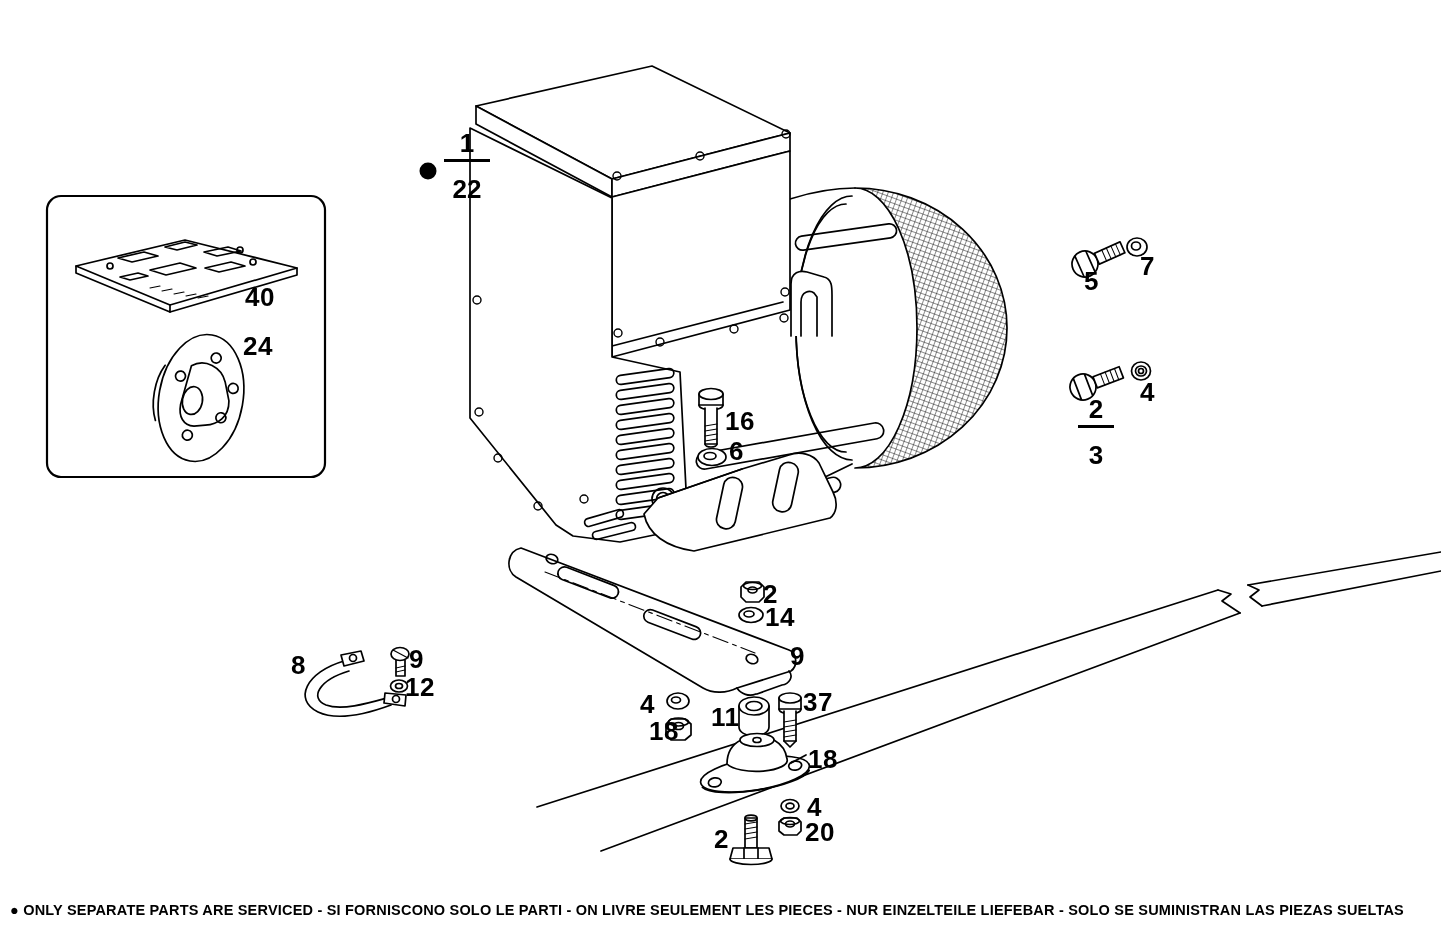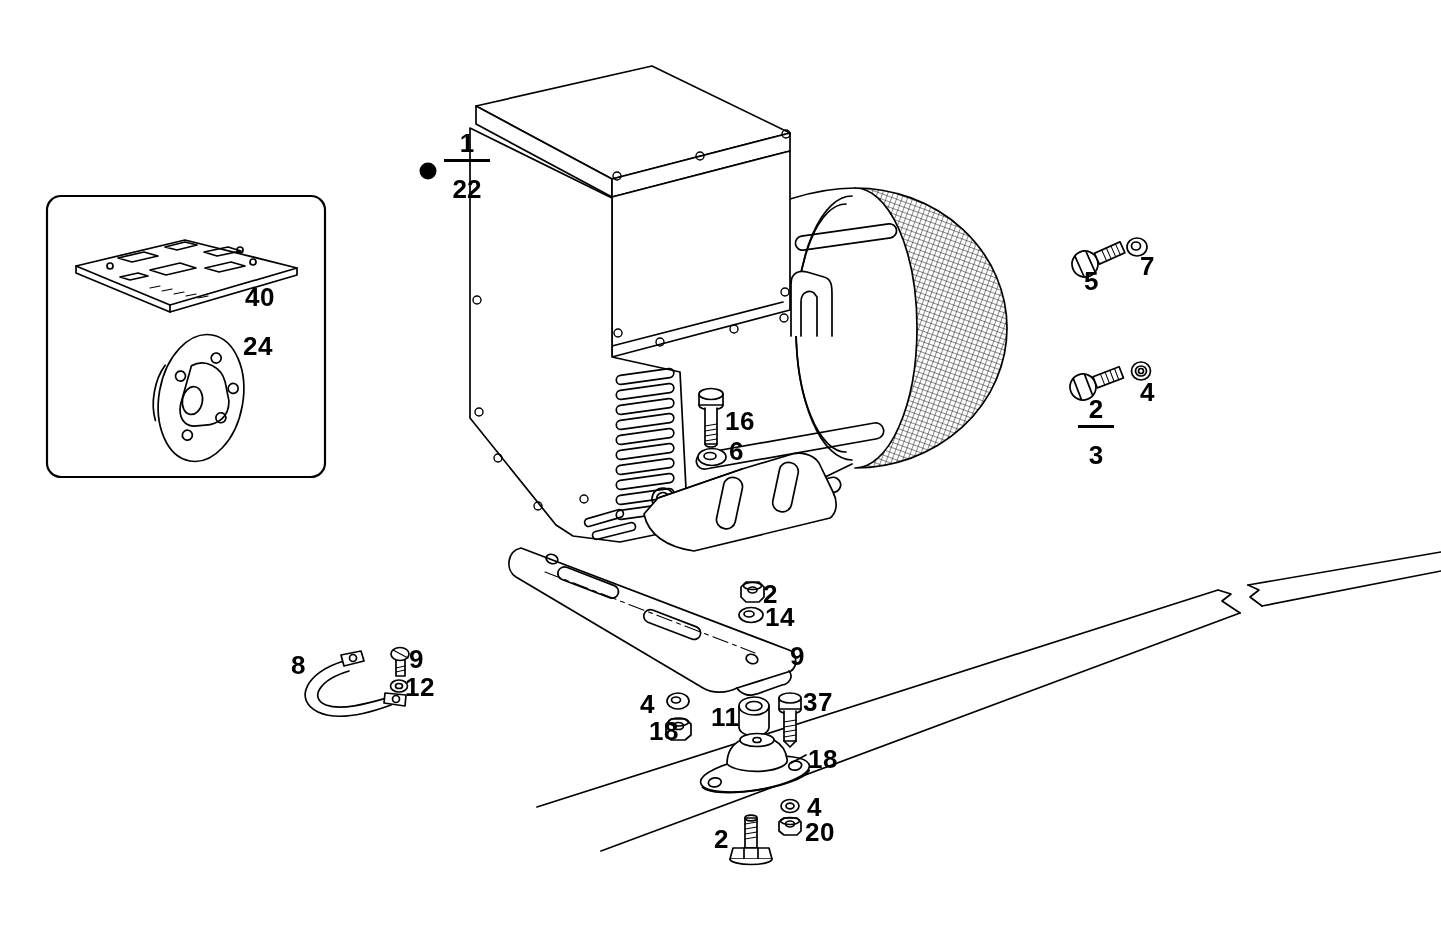--- a/index.html
+++ b/index.html
@@ -299,14 +299,15 @@
 <div class="lbl" style="left:405px;top:674px">12</div>
 <div class="lbl" style="left:640px;top:691px">4</div>
 <div class="lbl" style="left:649px;top:718px">18</div>
 <div class="lbl" style="left:711px;top:704px">11</div>
 <div class="lbl" style="left:803px;top:689px">37</div>
 <div class="lbl" style="left:808px;top:746px">18</div>
 <div class="lbl" style="left:807px;top:794px">4</div>
 <div class="lbl" style="left:805px;top:819px">20</div>
 <div class="lbl" style="left:714px;top:826px">2</div>
 
+<div id="footer">● ONLY SEPARATE PARTS ARE SERVICED - SI FORNISCONO SOLO LE PARTI - ON LIVRE SEULEMENT LES PIECES - NUR EINZELTEILE LIEFEBAR - SOLO SE SUMINISTRAN LAS PIEZAS SUELTAS</div>
 
 </div>
 
 </body></html>

